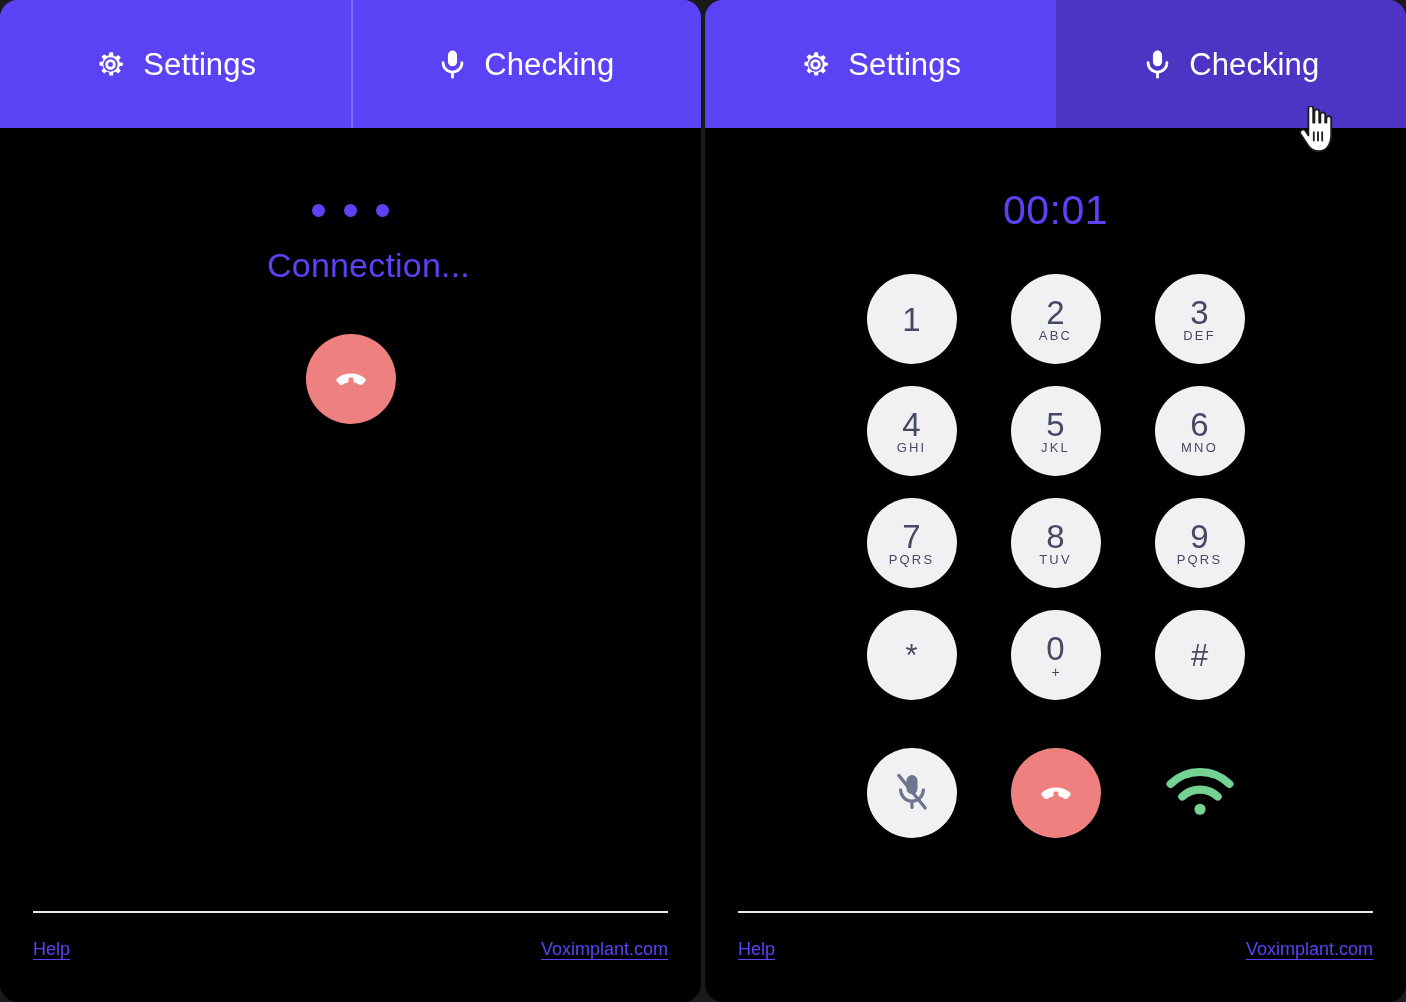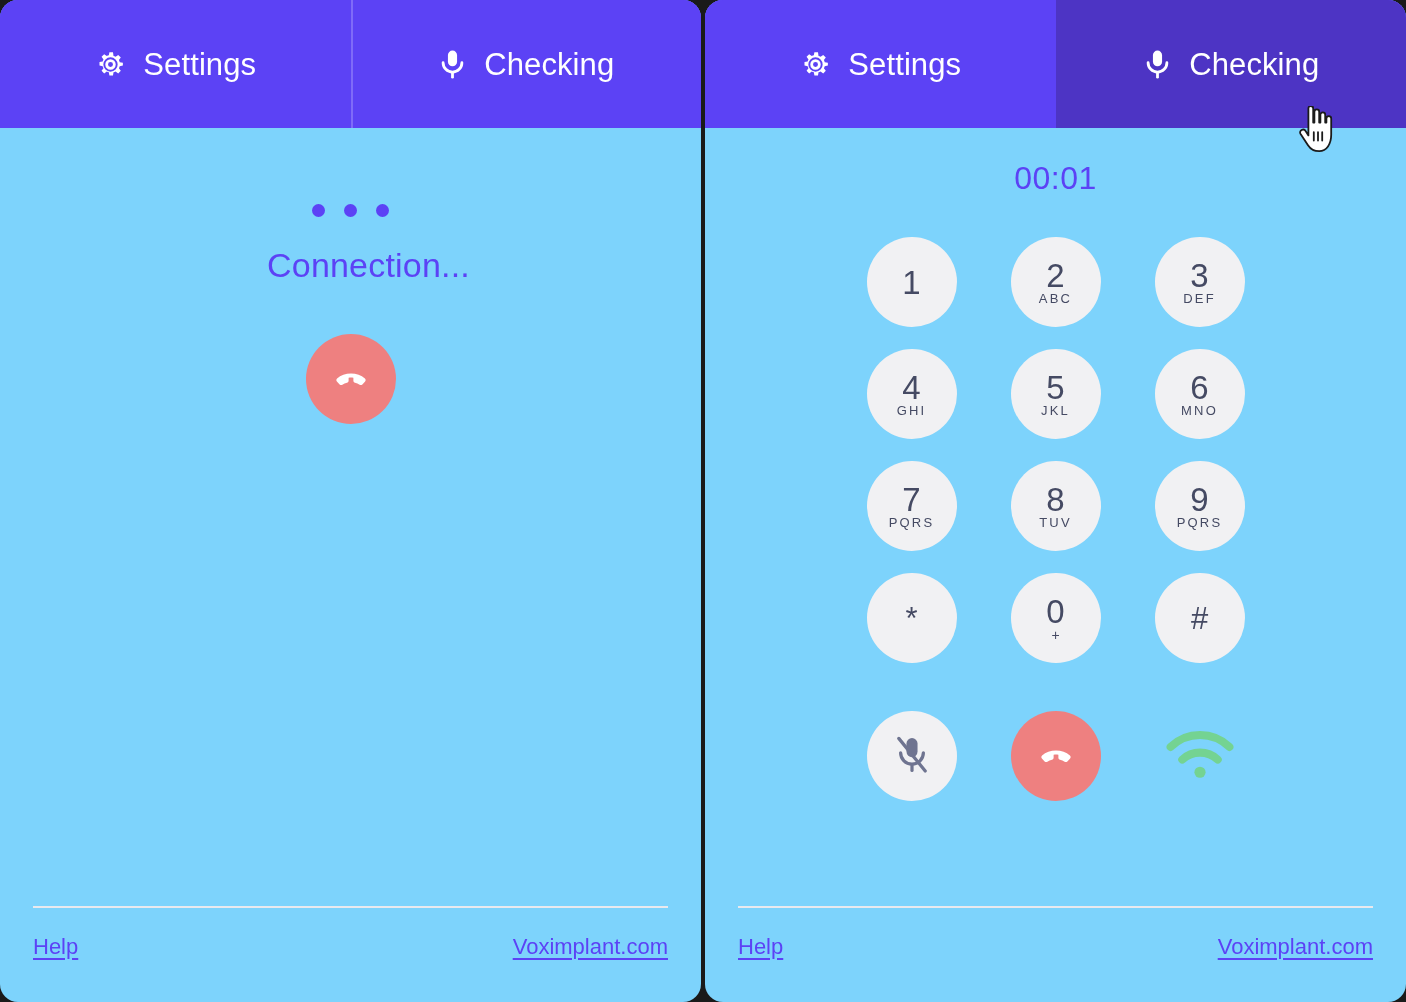--- a/index.html
+++ b/index.html
@@ -19,21 +19,21 @@
     display: flex;
     gap: 4px;
     background: #1a1a1a;
   }
 
   
   .panel {
     position: relative;
     width: 701px;
     height: 1002px;
-    background: #7dd3fc;
+    background: #000000;
     border-radius: 18px 18px 18px 18px;
     overflow: hidden;
     display: flex;
     flex-direction: column;
   }
 
   
   .tabbar {
     display: flex;
     height: 128px;
@@ -99,23 +99,23 @@
     width: 90px; height: 90px;
     border-radius: 50%;
     background: #ee8080;
     display: flex; align-items: center; justify-content: center;
     cursor: pointer;
     border: none;
   }
 
   
   .timer {
-    margin-top: 32px;
+    margin-top: 59px;
     color: #5c42f5;
-    font-size: 32px;
+    font-size: 41px;
     letter-spacing: .5px;
   }
   .keypad {
     margin-top: 40px;
     display: grid;
     grid-template-columns: repeat(3, 90px);
     column-gap: 54px;
     row-gap: 22px;
   }
   .key {
@@ -175,21 +175,21 @@
     width: 100%;
   }
   .footer .links {
     display: flex;
     justify-content: space-between;
     align-items: center;
     padding: 26px 0 42px 0;
   }
   .footer a {
     color: #5c42f5;
-    font-size: 22px;
+    font-size: 18px;
     text-decoration: underline;
     text-underline-offset: 4px;
     cursor: pointer;
   }
 
   
   .cursor {
     position: absolute;
     left: 1296px;
     top: 106px;

